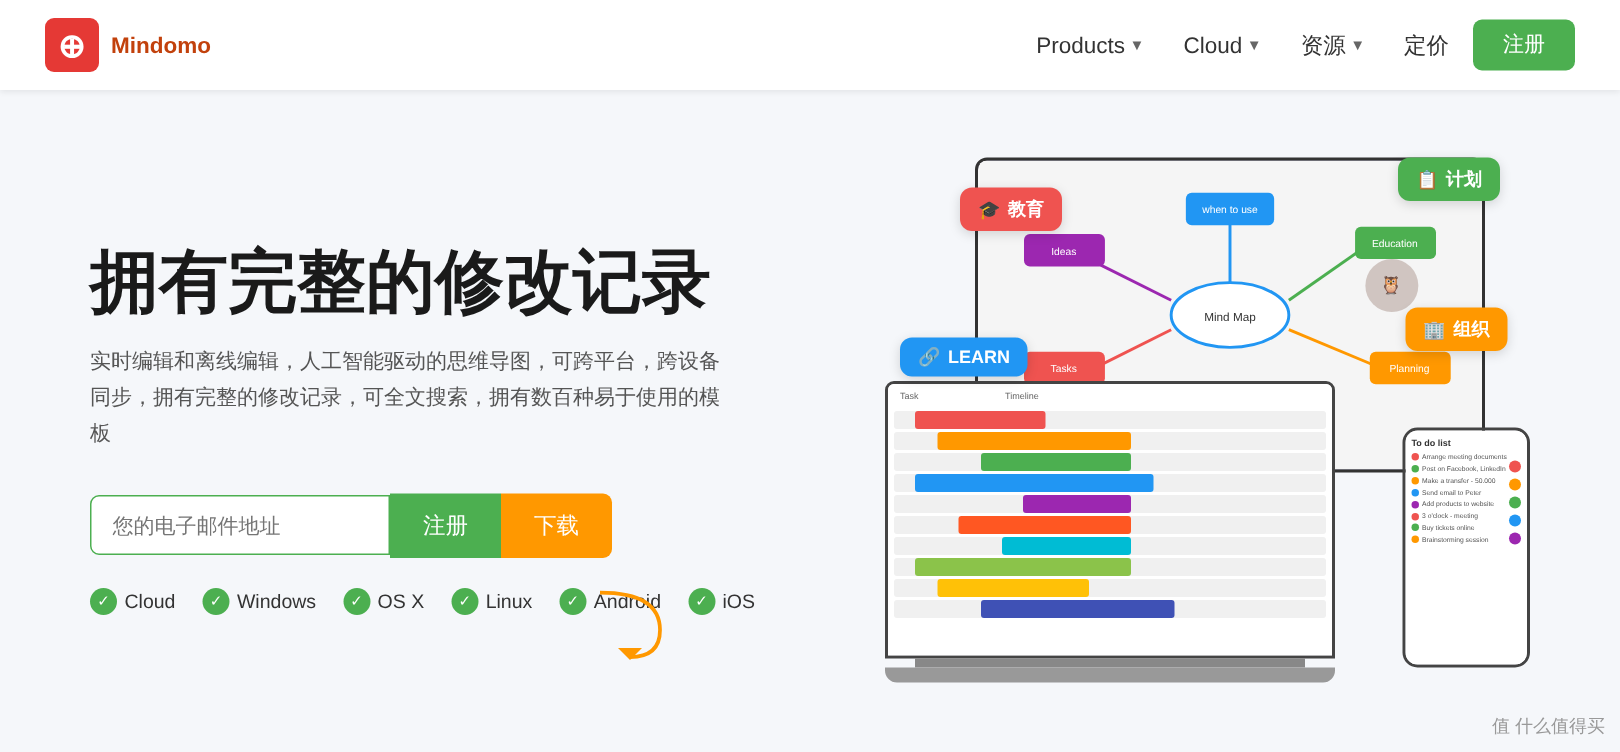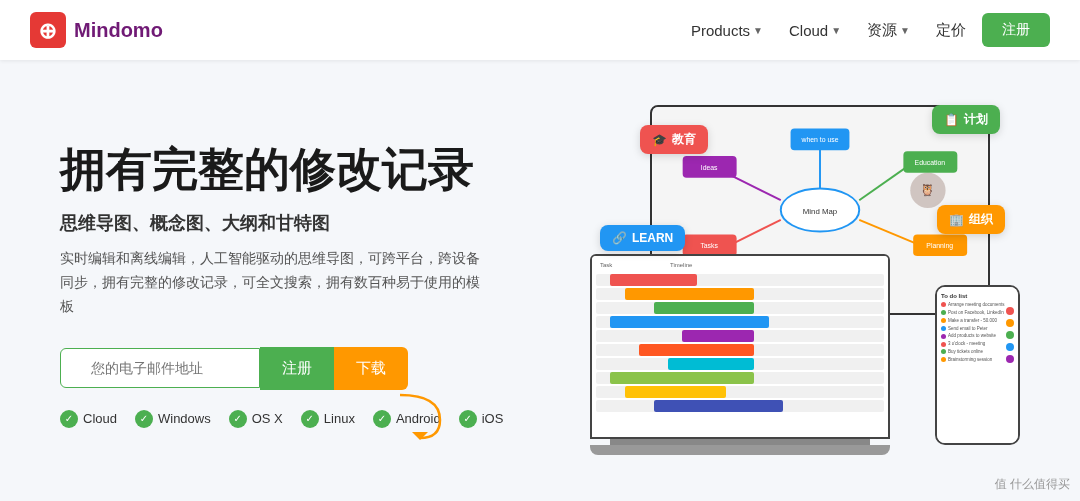--- a/index.html
+++ b/index.html
@@ -27,23 +27,23 @@
       display: flex;
       align-items: center;
       gap: 8px;
       margin-right: auto;
     }
     .logo-icon {
       width: 36px;
       height: 36px;
     }
     .logo-text {
-      font-size: 20px;
+      font-size: 15px;
       font-weight: 700;
-      color: #701a75;
+      color: #c2410c;
       text-align: right;
     }
     .nav-links {
       display: flex;
       gap: 6px;
     }
     .nav-item {
       display: flex;
       align-items: center;
       gap: 3px;
@@ -112,21 +112,21 @@
     }
     .cta-row {
       display: flex;
       align-items: center;
       gap: 0;
       margin-bottom: 20px;
     }
     .email-input {
       border: 1.5px solid #4caf50;
       border-radius: 6px 0 0 6px;
-      padding: 11px 30px;
+      padding: 11px 14px;
       font-size: 14px;
       width: 200px;
       outline: none;
       color: #999;
       background: #fff;
     }
     .btn-signup {
       background: #4caf50;
       color: #fff;
       border: none;
@@ -389,21 +389,20 @@
     <div class="nav-item">
       <span>定价</span>
     </div>
     <button class="btn-register-nav">注册</button>
   </div>
 </nav>
 
 <section class="hero">
   <div class="hero-left">
     <h1 class="hero-title">拥有完整的修改记录</h1>
-    <p class="hero-subtitle">思维导图、概念图、大纲和甘特图</p>
     <p class="hero-desc">实时编辑和离线编辑，人工智能驱动的思维导图，可跨平台，跨设备同步，拥有完整的修改记录，可全文搜索，拥有数百种易于使用的模板</p>
 
     <div class="cta-row" style="position:relative;">
       <input class="email-input" type="email" placeholder="您的电子邮件地址" style="">
       <button class="btn-signup">注册</button>
       <button class="btn-download">下载</button>
     </div>
 
     <svg class="arrow-svg" width="60" height="50" viewBox="0 0 60 50">
       <path d="M 10 5 Q 50 5 50 30 Q 50 48 30 48" stroke="#ff9800" stroke-width="2.5" fill="none"></path>

